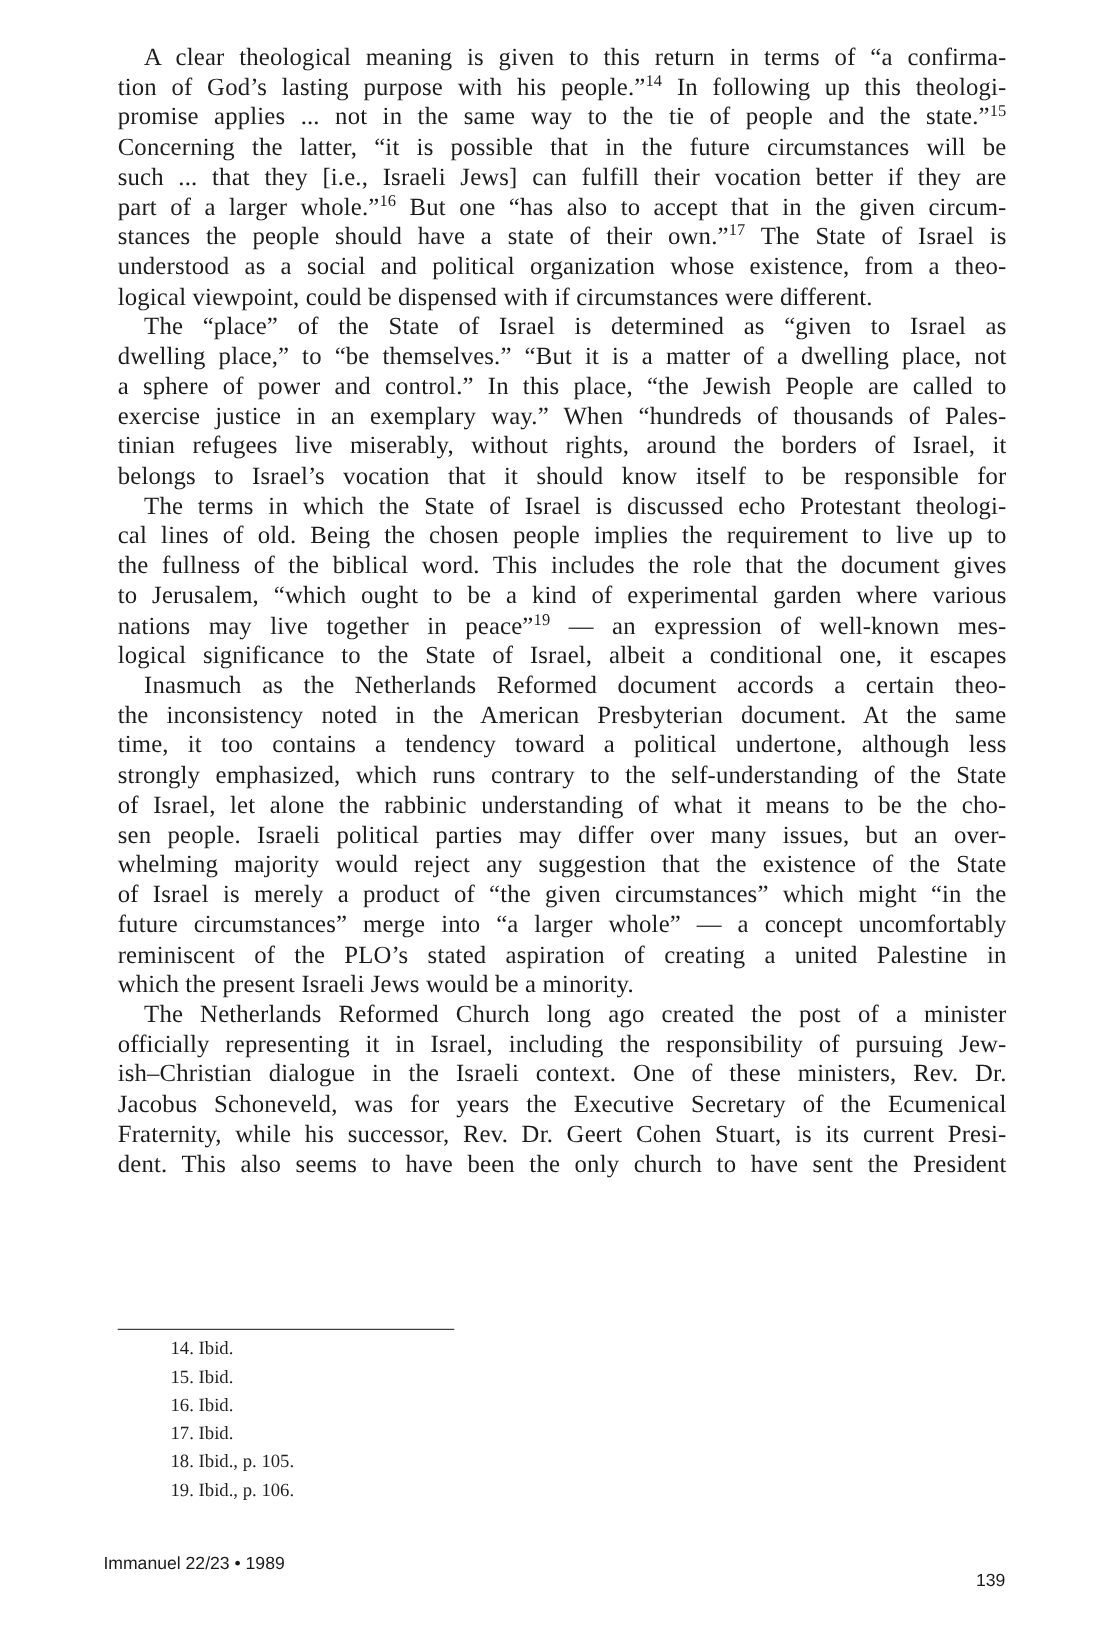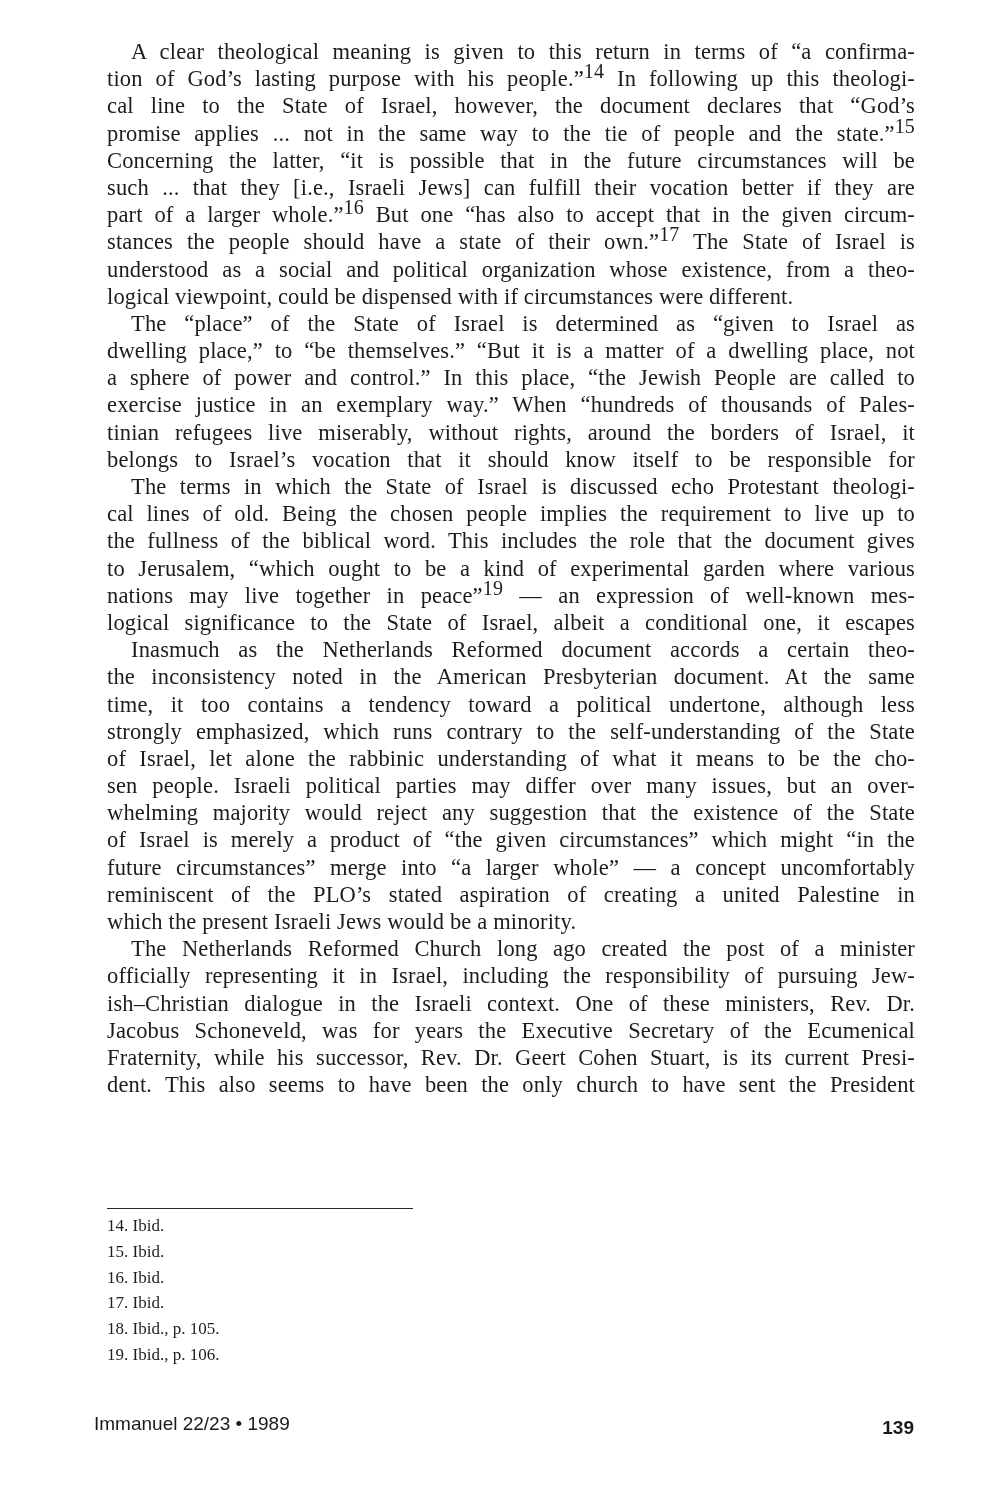--- a/index.html
+++ b/index.html
@@ -6,44 +6,43 @@
   body { width: 1000px; height: 1502px; position: relative; overflow: hidden; color: #1c1c1c; }
   .page { position: absolute; left: 0; top: 0; width: 1000px; height: 1068px; }
   .body-text {
     position: absolute; left: 107px; top: 38px; width: 808px;
     font-family: "Liberation Serif", "DejaVu Serif", serif;
     font-size: 22.5px; line-height: 27.2px; letter-spacing: 0.15px;
   }
   .line { display: block; height: 27.2px; white-space: nowrap; text-align: justify; text-align-last: justify; overflow: visible; }
   .line.last { text-align: left; text-align-last: left; }
   .line.indent { padding-left: 24px; }
-  .line sup { font-size: 20px; vertical-align: 8px; line-height: 0; }
+  .line sup { font-size: 15px; vertical-align: 8px; line-height: 0; }
   .rule { position: absolute; left: 107px; top: 1208px; width: 306px; height: 0; border-top: 1.3px solid #2a2a2a; }
   .notes {
     position: absolute; left: 107px; top: 1213px;
     font-family: "Liberation Serif", "DejaVu Serif", serif;
     font-size: 17px; line-height: 25.8px; color: #1f1f1f;
   }
-  .note { display: block; white-space: nowrap; }
+  .note { display: block; white-space: nowrap; margin-left: 48px; }
   .footer {
     position: absolute; left: 94px; top: 1413px; width: 820px; height: 30px;
-    font-family: "Liberation Sans", "DejaVu Sans", sans-serif; font-size: 19px; color: #1a1a1a;
+    font-family: "Liberation Sans", "DejaVu Sans", sans-serif; font-size: 16px; color: #1a1a1a;
   }
   .journal { position: absolute; left: 0; top: 0; }
-  .pageno { position: absolute; right: 0; top: 4px; font-weight: bold; }
+  .pageno { position: absolute; right: 0; top: 16px; }
 </style>
 </head>
 <body>
 
 <div class="page">
   <div class="body-text" id="body-text">
       <div>
         <span class="line indent">A clear theological meaning is given to this return in terms of “a confirma-</span>
         <span class="line">tion of God’s lasting purpose with his people.”<sup>14</sup> In following up this theologi-</span>
-        <span class="line">cal line to the State of Israel, however, the document declares that “God’s</span>
         <span class="line">promise applies ... not in the same way to the tie of people and the state.”<sup>15</sup></span>
         <span class="line">Concerning the latter, “it is possible that in the future circumstances will be</span>
         <span class="line">such ... that they [i.e., Israeli Jews] can fulfill their vocation better if they are</span>
         <span class="line">part of a larger whole.”<sup>16</sup> But one “has also to accept that in the given circum-</span>
         <span class="line">stances the people should have a state of their own.”<sup>17</sup> The State of Israel is</span>
         <span class="line">understood as a social and political organization whose existence, from a theo-</span>
         <span class="line last">logical viewpoint, could be dispensed with if circumstances were different.</span>
       </div>
       <div>
         <span class="line indent">The “place” of the State of Israel is determined as “given to Israel as</span>

